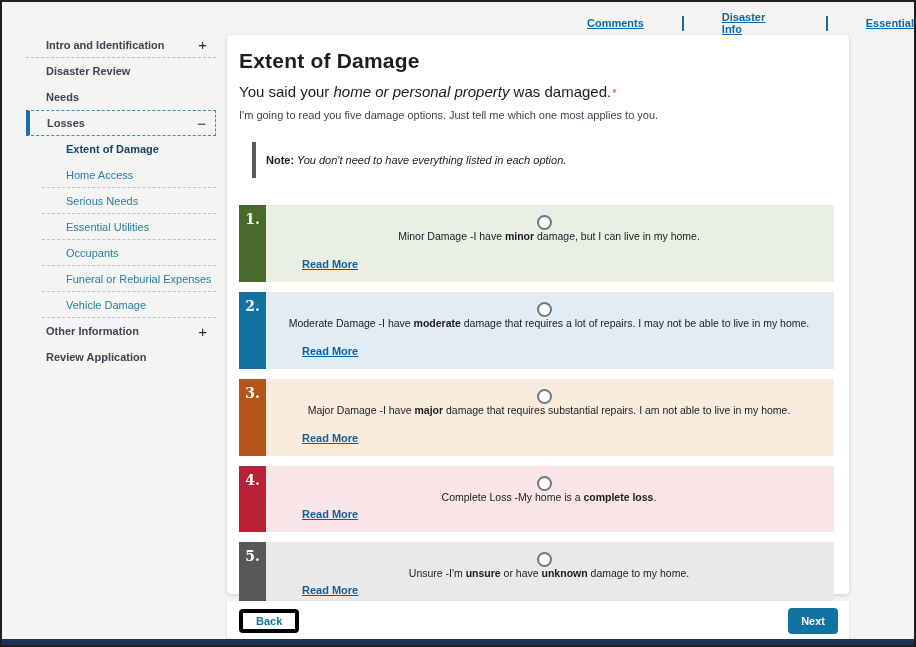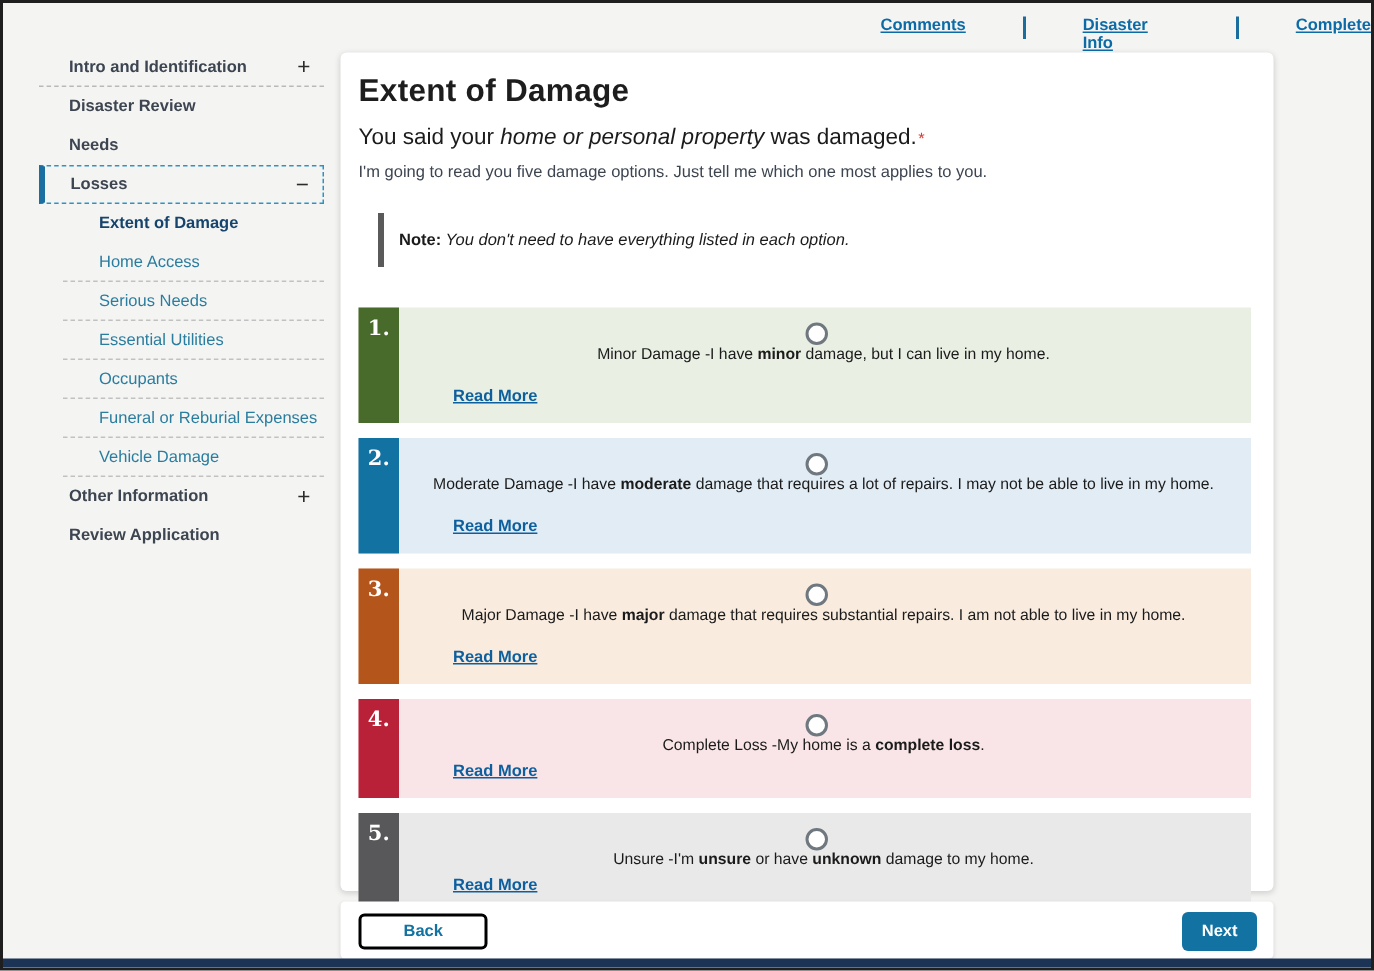--- a/index.html
+++ b/index.html
@@ -3,21 +3,21 @@
 <meta charset="utf-8">
 <style>
   * { box-sizing: border-box; margin: 0; padding: 0; }
   html,body { background:#888; }
   body { font-family: "Liberation Sans", sans-serif; }
   #screen {
     position: relative; width: 916px; height: 647px;
     border: 2px solid #1f1f1f; background: #f4f4f3; overflow: hidden;
   }
   
-  .topbar { position: absolute; top: 9px; left: 585px; display: flex; gap: 38px; }
+  .topbar { position: absolute; top: 9px; left: 585px; display: flex; align-items: center; gap: 38px; }
   .topbar a { font-size: 11px; font-weight: 600; color: #0c6ba6; text-decoration: underline; cursor: pointer; }
   .topbar .vsep { width: 2px; height: 15px; background: #1a6e9e; }
   
   .sidebar { position: absolute; top: 30px; left: 24px; width: 190px; }
   .side-row { height: 26px; display: flex; align-items: center; justify-content: space-between;
     padding: 0 9px 0 20px; font-size: 11px; font-weight: bold; color: #3d4551; cursor: pointer; }
   .side-row .expander { font-size: 15px; font-weight: 400; color: #2b2b2b; line-height: 1; }
   .side-row.sep { border-bottom: 1px dashed #b9b9b9; }
   .side-row.active-box { border: 1px dashed #2e93c4; border-left: 4px solid #1a6fa0; padding-left: 17px; }
   .side-sub { position: relative; height: 26px; display: flex; align-items: center;
@@ -48,39 +48,39 @@
     background: #fff; flex: none; margin-right: 9px; cursor: pointer; }
   .opt-text { font-size: 10.5px; color: #1b1b1b; white-space: nowrap; }
   .opt-text b { font-weight: bold; }
   .read-more { display: inline-block; margin-left: 28px; font-size: 11px; font-weight: bold;
     color: #0d5f9e; text-decoration: underline; cursor: pointer; }
   .opt.tall .read-more { margin-top: 16px; }
   .opt.short .read-more { margin-top: 5px; }
   
   .footer-strip { position: absolute; left: 225px; top: 599px; width: 622px; height: 38px;
     background: #fff; border-radius: 3px; box-shadow: 0 1px 3px rgba(0,0,0,.12); }
-  .btn-back { position: absolute; left: 12px; top: 8px; height: 24px; padding: 0 28px;
-    background: #fff; border: 2px solid #000000; border-radius: 4px; color: #1272a2;
+  .btn-back { position: absolute; left: 12px; top: 8px; height: 24px; padding: 0 13px;
+    background: #fff; border: 4px solid #000000; border-radius: 4px; color: #1272a2;
     font-weight: bold; font-size: 11px; font-family: inherit; cursor: pointer; }
   .btn-next { position: absolute; right: 11px; top: 7px; height: 26px; padding: 0 13px;
     background: #1272a2; border: none; border-radius: 4px; color: #fff;
     font-weight: bold; font-size: 11px; font-family: inherit; cursor: pointer; }
   .bottom-bar { position: absolute; left: 0; right: 0; bottom: 0; height: 6px; background: #1b3355; }
 </style>
 </head>
 <body>
 
 <div id="screen">
 
   <nav class="topbar">
       <a>Comments</a>
       <span class="vsep"></span>
       <a>Disaster Info</a>
       <span class="vsep"></span>
-      <a>Complete</a>
+      <a>Essential</a>
     </nav>
 
   <nav class="sidebar">
       <div class="side-row sep">
         <span>Intro and Identification</span>
         <span class="expander">+</span>
       </div>
       <div class="side-row">
         <span>Disaster Review</span>
       </div>

